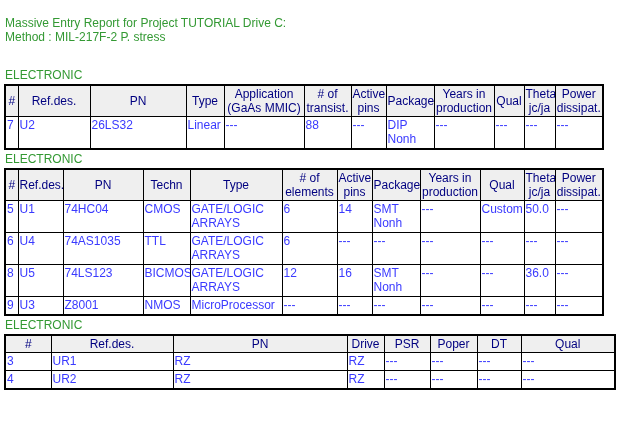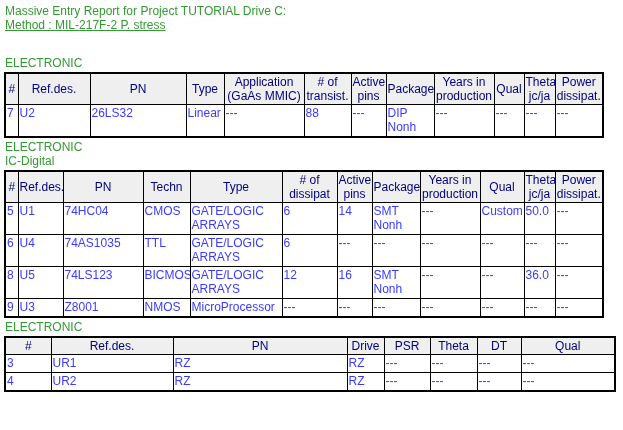--- a/index.html
+++ b/index.html
@@ -12,31 +12,31 @@
   * { box-sizing: border-box; }
   html, body { margin: 0; padding: 0; background: #ffffff; }
   body {
     font-family: "Liberation Sans", "DejaVu Sans", sans-serif;
     font-size: 12px;
     color: #000;
   }
   .page {
     width: 623px;
     height: 430px;
-    padding: 4px 2px 0 3px;
+    padding: 16px 2px 0 3px;
     overflow: hidden;
     background: #ffffff;
   }
   .report-title, .report-method {
     color: var(--green);
     line-height: 14px;
     white-space: nowrap;
     margin-left: 2px;
   }
-  .report-method { margin-bottom: 24px; text-decoration: underline; }
+  .report-method { margin-bottom: 24px; }
   .section { margin-top: 2px; }
   .section-category, .section-subcategory {
     color: var(--green);
     line-height: 14px;
     margin-left: 2px;
   }
   table.report-table {
     border-collapse: collapse;
     table-layout: fixed;
     border: 2px solid var(--border);
@@ -117,21 +117,20 @@
               <td>---</td>
               <td>---</td>
               <td>---</td>
               <td>---</td>
             </tr>
           </tbody>
         </table>
       </div>
       <div class="section">
         <div class="section-category">ELECTRONIC</div>
-        <div class="section-subcategory">IC-Digital</div>
         <table class="report-table" style="width: 598px;">
           <colgroup>
             <col style="width: 13px;">
             <col style="width: 45px;">
             <col style="width: 80px;">
             <col style="width: 47px;">
             <col style="width: 92px;">
             <col style="width: 55px;">
             <col style="width: 35px;">
             <col style="width: 48px;">
@@ -140,21 +139,21 @@
             <col style="width: 31px;">
             <col style="width: 48px;">
           </colgroup>
           <thead>
             <tr>
               <th>#</th>
               <th>Ref.des.</th>
               <th>PN</th>
               <th>Techn</th>
               <th>Type</th>
-              <th># of dissipat</th>
+              <th># of elements</th>
               <th>Active pins</th>
               <th>Package</th>
               <th>Years in production</th>
               <th>Qual</th>
               <th>Theta jc/ja</th>
               <th>Power dissipat.</th>
             </tr>
           </thead>
           <tbody>
             <tr>
@@ -229,21 +228,21 @@
             <col style="width: 44px;">
             <col style="width: 94px;">
           </colgroup>
           <thead>
             <tr>
               <th>#</th>
               <th>Ref.des.</th>
               <th>PN</th>
               <th>Drive</th>
               <th>PSR</th>
-              <th>Theta</th>
+              <th>Poper</th>
               <th>DT</th>
               <th>Qual</th>
             </tr>
           </thead>
           <tbody>
             <tr>
               <td>3</td>
               <td>UR1</td>
               <td>RZ</td>
               <td>RZ</td>

